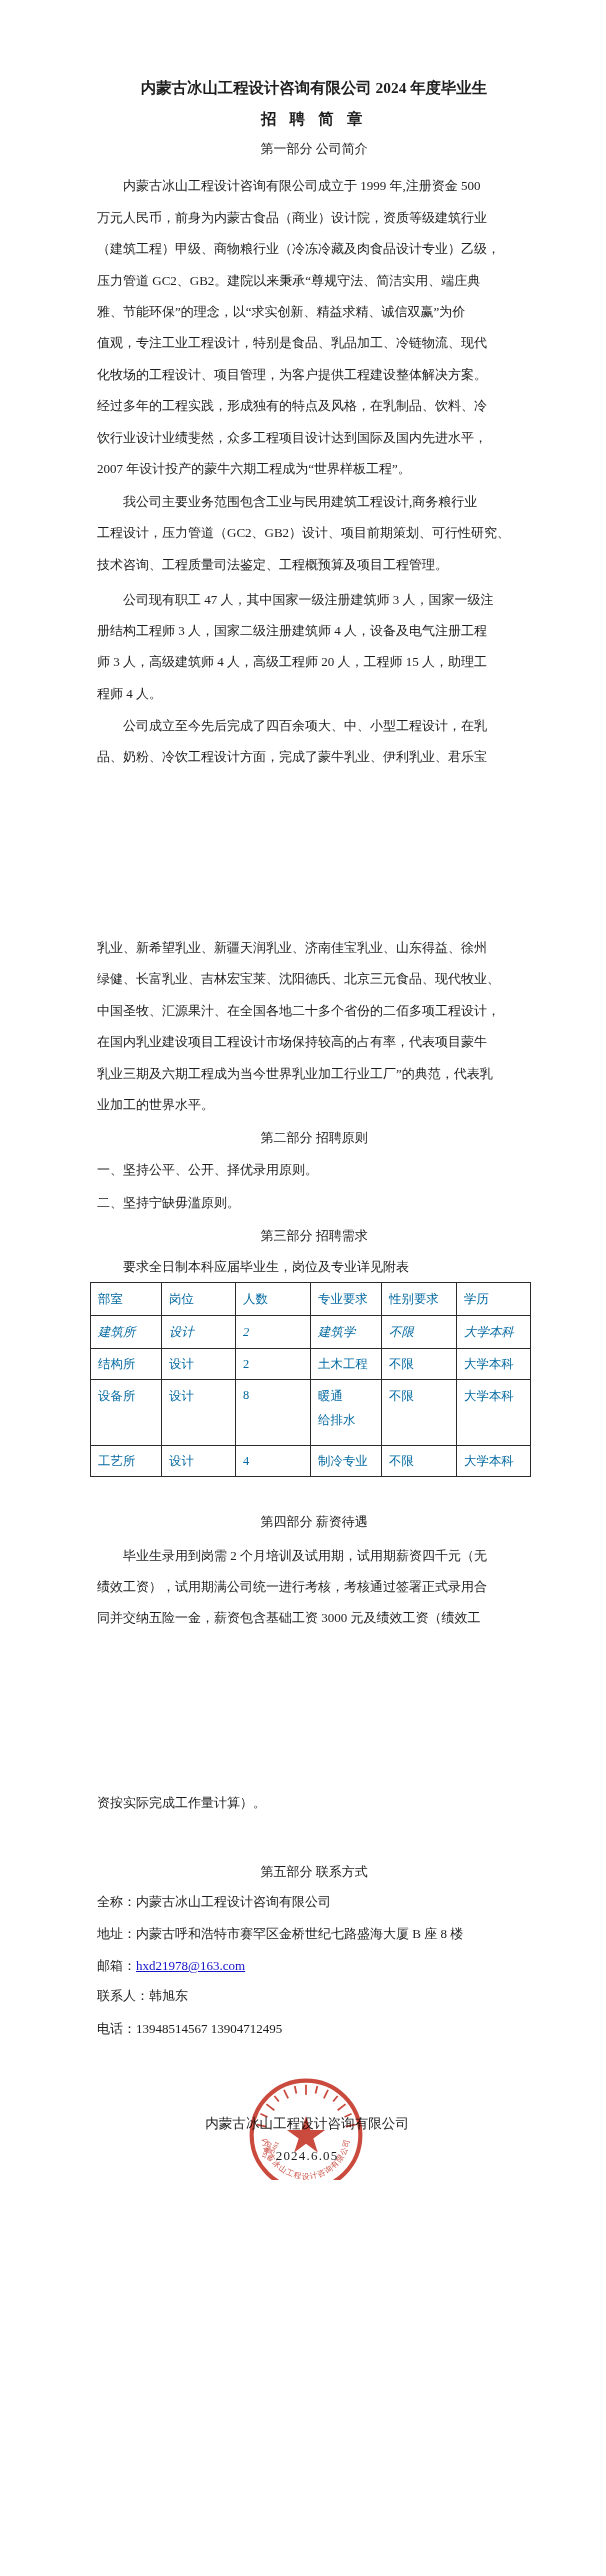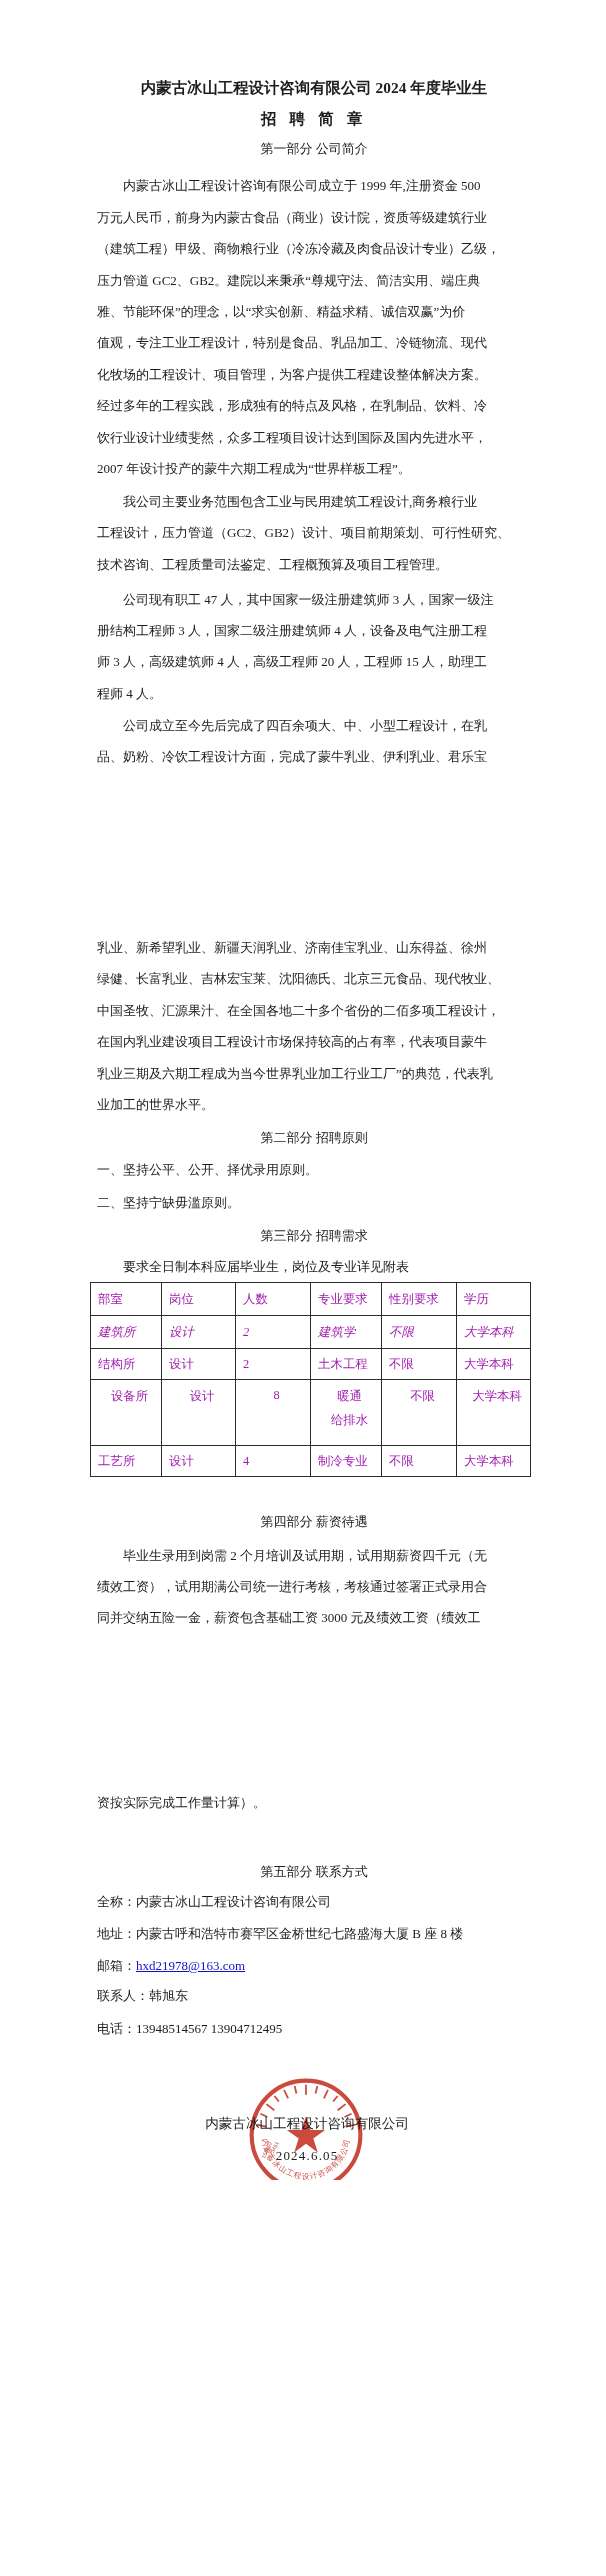--- a/index.html
+++ b/index.html
@@ -13,25 +13,25 @@
   .ind{padding-left:26px;}
   .hd{position:absolute;left:97px;width:434px;height:16.6px;line-height:16.6px;
       font-size:13px;text-align:center;white-space:nowrap;}
   .title{position:absolute;left:97px;width:434px;text-align:center;
       font-size:15.4px;font-weight:bold;line-height:19px;white-space:nowrap;}
   .t2{letter-spacing:4.7px;}
   a.mail{color:#1412c8;text-decoration:underline;}
   table.jobs{
     position:absolute;left:90px;top:1282px;width:440px;
     border-collapse:collapse;table-layout:fixed;
-    font-size:12.4px;color:#a21caf;
+    font-size:12.4px;color:#0369a1;
   }
   table.jobs td{border:0.9px solid #2b2b2b;padding:0 0 0 7.1px;vertical-align:middle;}
   tr.r0{height:33px;} tr.r1{height:33px;font-style:italic;} tr.r2{height:31px;}
-  tr.r3{height:66px;text-align:center;} tr.r4{height:31px;}
+  tr.r3{height:66px;} tr.r4{height:31px;}
   tr.r3 td{vertical-align:top;padding-top:7.7px;}
   .m2{margin-top:7px;}
   .sigwrap{position:absolute;left:0;width:607px;text-align:center;transform:translateX(3.6px);}
   .signame{font-size:13.6px;}
   .sigdate{font-size:13px;letter-spacing:1.2px;}
   .stamp{position:absolute;left:241px;top:2070px;mix-blend-mode:multiply;opacity:.9;}
 </style>
 </head>
 <body>
 

